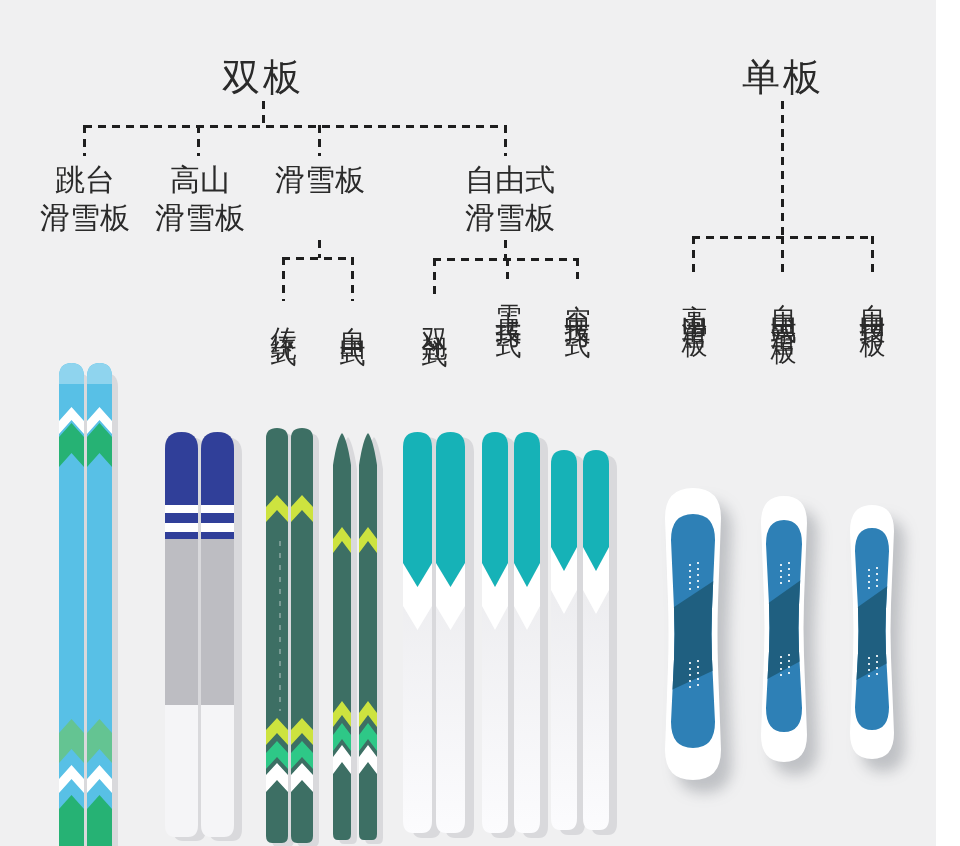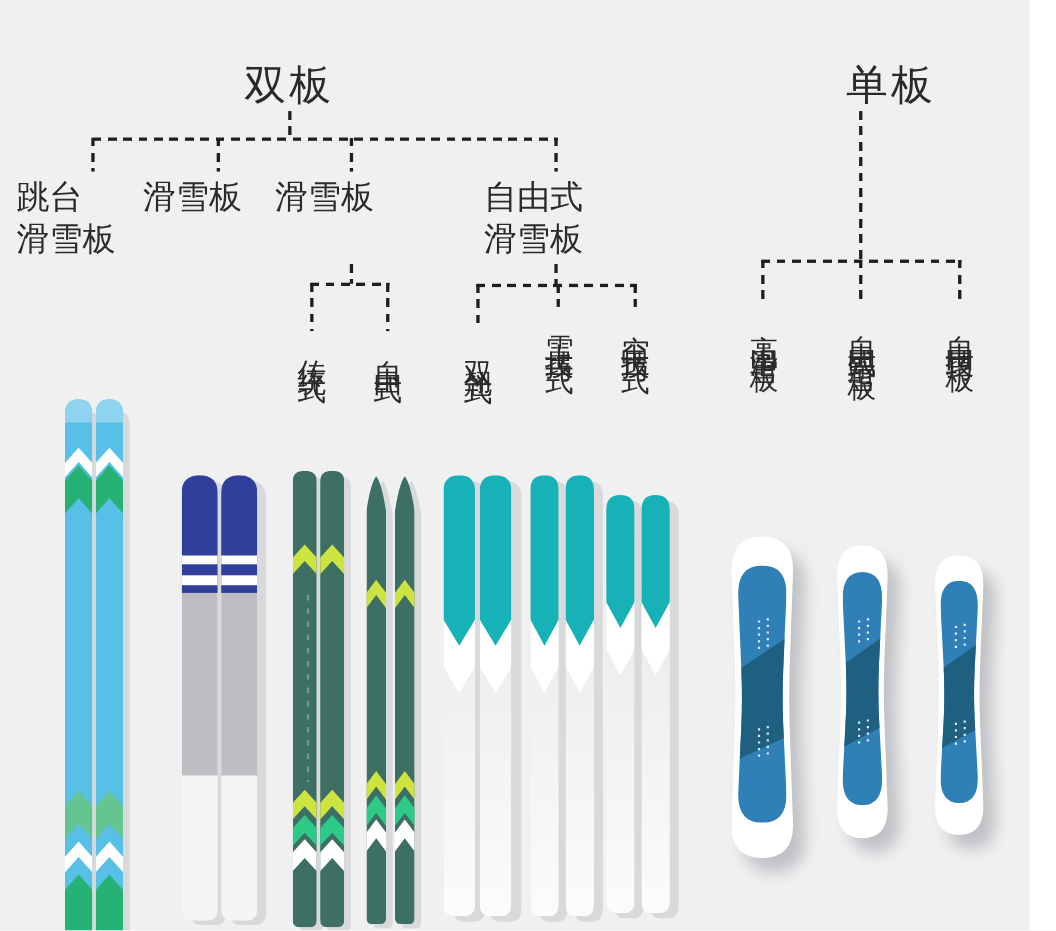--- a/index.html
+++ b/index.html
@@ -10,21 +10,21 @@
     color:var(--ink);
   }
   
   .hline{position:absolute;height:3px;
     background:repeating-linear-gradient(90deg,var(--line) 0 8px,transparent 8px 14px);}
   .vline{position:absolute;width:3px;
     background:repeating-linear-gradient(180deg,var(--line) 0 8px,transparent 8px 14px);}
   
   .root{position:absolute;width:160px;text-align:center;
     font-size:38px;font-weight:500;letter-spacing:3px;}
-  .lbl{position:absolute;width:140px;
+  .lbl{position:absolute;width:140px;text-align:center;
     font-size:30px;font-weight:500;line-height:38px;}
   .vlbl{position:absolute;writing-mode:vertical-rl;text-orientation:upright;
     font-size:26px;font-weight:500;letter-spacing:7px;line-height:34px;}
   .art{position:absolute;}
   .board{filter:drop-shadow(11px 13px 7px rgba(80,85,95,.30));}
 </style>
 </head>
 <body>
 
 <div id="canvas">
@@ -36,20 +36,21 @@
   <div class="vline" style="left:83px;top:125px;height:31px"></div>
   <div class="vline" style="left:197px;top:125px;height:31px"></div>
   <div class="vline" style="left:318px;top:125px;height:31px"></div>
   <div class="vline" style="left:504px;top:125px;height:31px"></div>
 
   <div class="lbl" style="left:15px;top:161px">
     <div>跳台</div>
     <div>滑雪板</div>
   </div>
   <div class="lbl" style="left:130px;top:161px">
+    <div>高山</div>
     <div>滑雪板</div>
   </div>
   <div class="lbl" style="left:250px;top:161px">
     <div>滑雪板</div>
   </div>
   <div class="lbl" style="left:440px;top:161px">
     <div>自由式</div>
     <div>滑雪板</div>
   </div>
 
@@ -62,21 +63,21 @@
 
   <div class="vline" style="left:504px;top:240px;height:19px"></div>
   <div class="hline" style="left:433px;top:258px;width:146px"></div>
   <div class="vline" style="left:433px;top:258px;height:41px"></div>
   <div class="vline" style="left:506px;top:258px;height:21px"></div>
   <div class="vline" style="left:576px;top:258px;height:21px"></div>
   <div class="vlbl" style="left:418px;top:307px">双翘式</div>
   <div class="vlbl" style="left:492px;top:284px">雪上技巧式</div>
   <div class="vlbl" style="left:561px;top:284px">空中技巧式</div>
 
-  <div class="root" style="left:730px;top:52px">单板</div>
+  <div class="root" style="left:703px;top:52px">单板</div>
   <div class="vline" style="left:781px;top:101px;height:135px"></div>
   <div class="hline" style="left:692px;top:236px;width:182px"></div>
   <div class="vline" style="left:692px;top:236px;height:42px"></div>
   <div class="vline" style="left:781px;top:236px;height:42px"></div>
   <div class="vline" style="left:871px;top:236px;height:42px"></div>
   <div class="vlbl" style="left:678px;top:283px">高山滑雪板</div>
   <div class="vlbl" style="left:767px;top:283px">自由式滑雪板</div>
   <div class="vlbl" style="left:856px;top:283px">自由技巧板</div>
 
   <svg class="art" style="left:59px;top:361px" width="64" height="485" viewBox="0 0 64 485">

